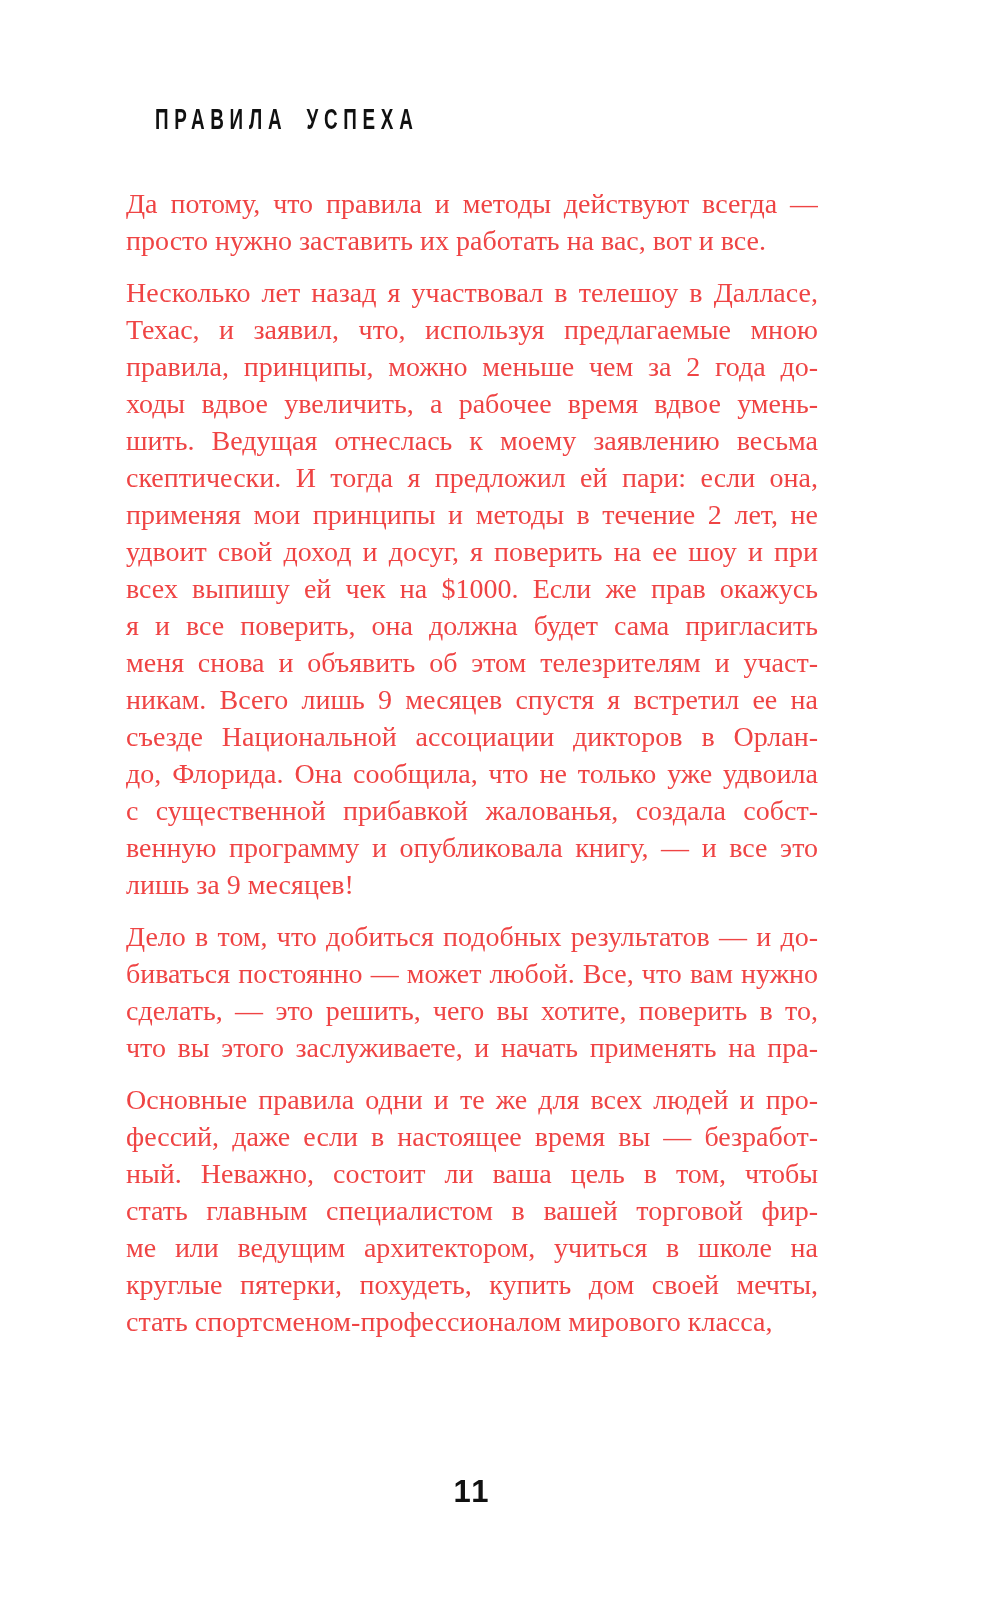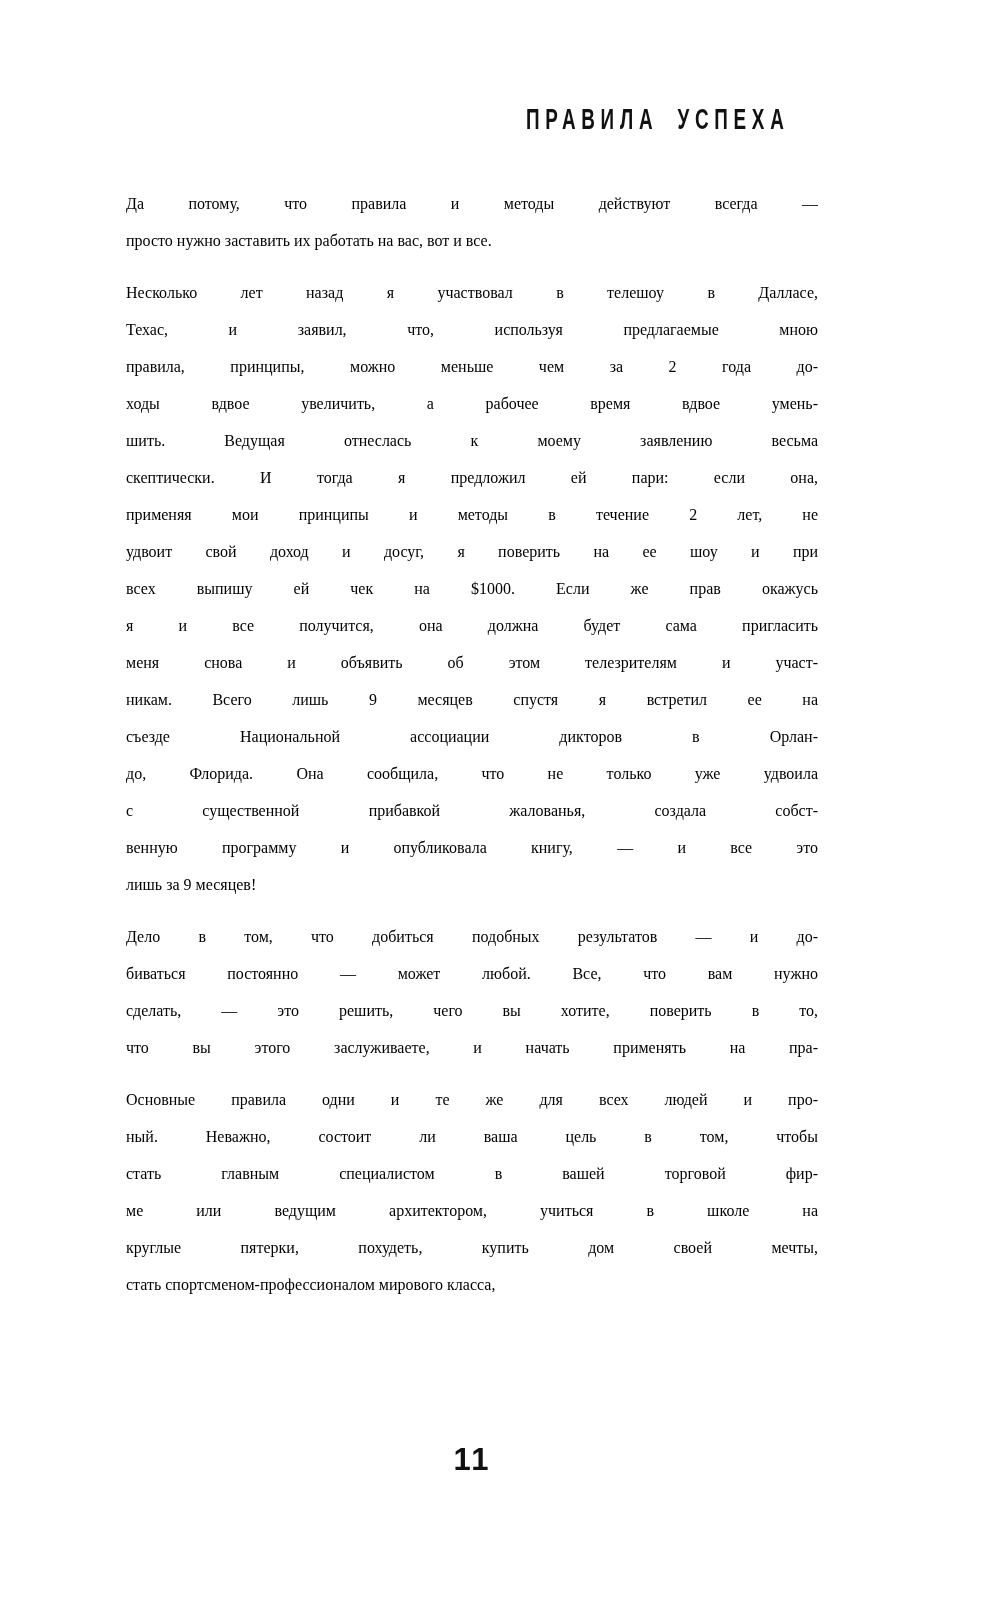--- a/index.html
+++ b/index.html
@@ -14,60 +14,60 @@
     background: #ffffff;
     color: #1a1a1a;
     font-family: "Liberation Serif", serif;
     overflow: hidden;
   }
   .chapter-header {
     position: absolute;
     top: 106px;
     left: 126px;
     width: 692px;
-    text-align: right;
+    text-align: left;
   }
   .chapter-header-text {
     display: inline-block;
     font-family: "Liberation Sans", sans-serif;
     font-weight: 700;
     font-size: 23px;
     letter-spacing: 7px;
     word-spacing: 10px;
     white-space: nowrap;
     transform: scale(0.82, 1.28);
     transform-origin: center;
     color: #111111;
   }
   .textblock {
     position: absolute;
     left: 126px;
     top: 185px;
     width: 692px;
-    font-size: 16px;
+    font-size: 28px;
     line-height: 37px;
-    color: #000000;
+    color: #ef4444;
   }
   .para { margin: 0 0 15px 0; }
   .para:last-child { margin-bottom: 12px; }
   .line {
     height: 37px;
     overflow: hidden;
     white-space: normal;
   }
   .line.j { text-align: justify; }
   .line.j::after {
     content: "";
     display: inline-block;
     width: 100%;
     height: 0;
   }
   .pageno {
     position: absolute;
-    top: 1442px;
+    top: 1474px;
     left: 126px;
     width: 692px;
     text-align: center;
     font-family: "Liberation Sans", sans-serif;
     font-weight: 600;
     font-size: 31px;
     letter-spacing: 2px;
     color: #111111;
   }
 </style>
@@ -90,39 +90,40 @@
     <div class="para">
       <div class="line j">Несколько лет назад я участвовал в телешоу в Далласе,</div>
       <div class="line j">Техас, и заявил, что, используя предлагаемые мною</div>
       <div class="line j">правила, принципы, можно меньше чем за 2 года до-</div>
       <div class="line j">ходы вдвое увеличить, а рабочее время вдвое умень-</div>
       <div class="line j">шить. Ведущая отнеслась к моему заявлению весьма</div>
       <div class="line j">скептически. И тогда я предложил ей пари: если она,</div>
       <div class="line j">применяя мои принципы и методы в течение 2 лет, не</div>
       <div class="line j">удвоит свой доход и досуг, я поверить на ее шоу и при</div>
       <div class="line j">всех выпишу ей чек на $1000. Если же прав окажусь</div>
-      <div class="line j">я и все получится, она должна будет сама пригласить</div>
+      <div class="line j">я и все поверить, она должна будет сама пригласить</div>
       <div class="line j">меня снова и объявить об этом телезрителям и участ-</div>
       <div class="line j">никам. Всего лишь 9 месяцев спустя я встретил ее на</div>
       <div class="line j">съезде Национальной ассоциации дикторов в Орлан-</div>
       <div class="line j">до, Флорида. Она сообщила, что не только уже удвоила</div>
       <div class="line j">с существенной прибавкой жалованья, создала собст-</div>
       <div class="line j">венную программу и опубликовала книгу, — и все это</div>
       <div class="line">лишь за 9 месяцев!</div>
     </div>
 
     <div class="para">
       <div class="line j">Дело в том, что добиться подобных результатов — и до-</div>
       <div class="line j">биваться постоянно — может любой. Все, что вам нужно</div>
       <div class="line j">сделать, — это решить, чего вы хотите, поверить в то,</div>
       <div class="line j">что вы этого заслуживаете, и начать применять на пра-</div>
     </div>
 
     <div class="para">
       <div class="line j">Основные правила одни и те же для всех людей и про-</div>
+      <div class="line j">фессий, даже если в настоящее время вы — безработ-</div>
       <div class="line j">ный. Неважно, состоит ли ваша цель в том, чтобы</div>
       <div class="line j">стать главным специалистом в вашей торговой фир-</div>
       <div class="line j">ме или ведущим архитектором, учиться в школе на</div>
       <div class="line j">круглые пятерки, похудеть, купить дом своей мечты,</div>
       <div class="line">стать спортсменом-профессионалом мирового класса,</div>
     </div>
 
   </div>
 
   <div class="pageno">11</div>

